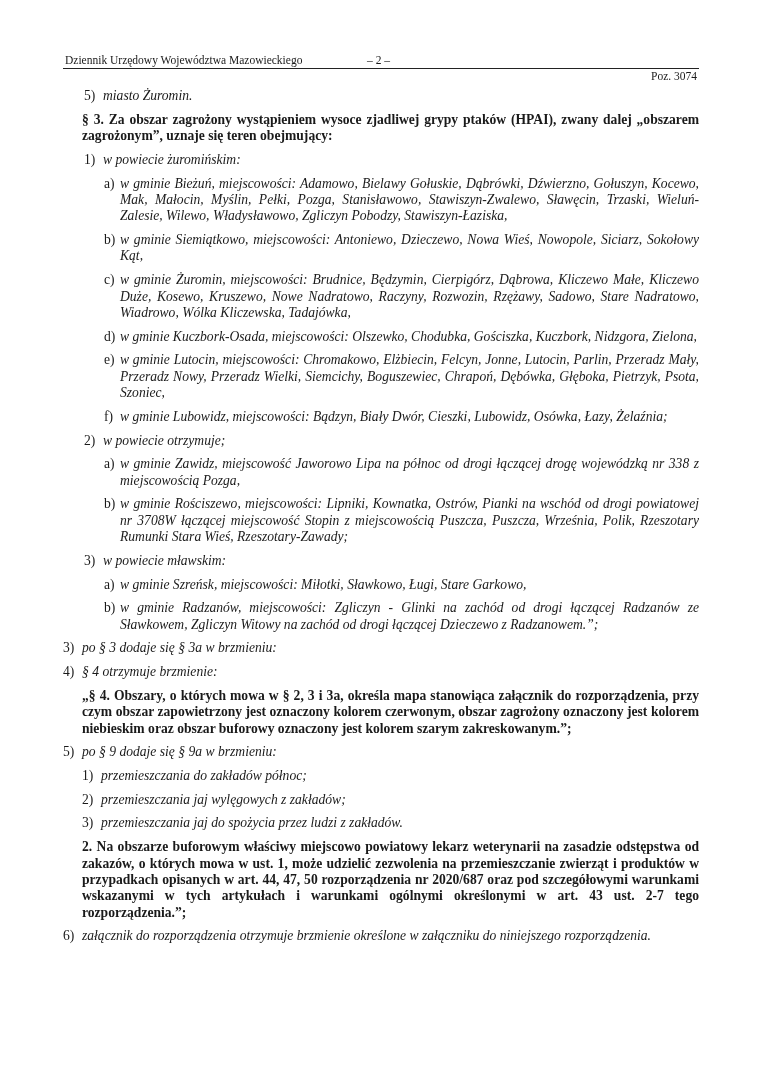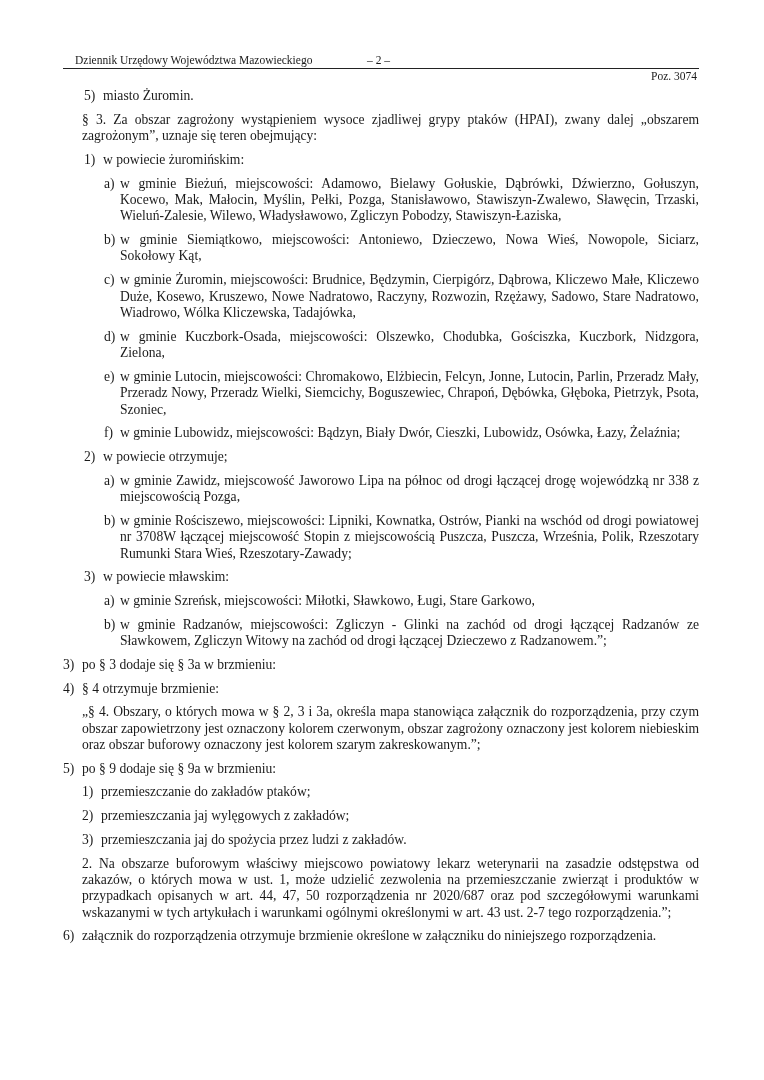--- a/index.html
+++ b/index.html
@@ -7,37 +7,37 @@
     width: 764px; height: 1080px; position: relative; overflow: hidden;
     font-family: "Liberation Serif", "DejaVu Serif", serif;
     color: #1a1a1a;
   }
   .page { position: absolute; left: 63px; top: 0; width: 636px; }
   .header {
     position: absolute; top: 51px; left: 0; width: 636px; height: 17px;
     font-size: 11.5px; line-height: 14px;
     border-bottom: 1.6px solid #222;
   }
-  .header .left { position: absolute; left: 12px; top: 2px; }
+  .header .left { position: absolute; left: 2px; top: 2px; }
   .header .center { position: absolute; left: 304px; top: 2px; }
   .header .right { position: absolute; right: 2px; top: 18px; }
 
   .body { position: absolute; top: 88px; left: 0; width: 636px; font-size: 13.6px; line-height: 16.4px; }
   .p { text-align: justify; margin: 0 0 7.3px 0; }
   .item { display: flex; margin: 0 0 7.3px 0; }
   .item .lbl { flex: 0 0 auto; }
-  .item .txt { flex: 1 1 auto; text-align: justify; }
+  .item .txt { flex: 1 1 auto; text-align: justify; font-style: italic; }
 
   .lvl0 { padding-left: 0; }
   .lvl0 .lbl { width: 19px; }
   .lvl1 { padding-left: 21px; }
   .lvl1 .lbl { width: 19px; }
   .lvl2 { padding-left: 41px; }
   .lvl2 .lbl { width: 16px; }
-  .quote { padding-left: 19px; }
+  .quote { padding-left: 19px; font-weight: bold; }
   .qitem { padding-left: 19px; }
   .qitem .lbl { width: 19px; }
 </style>
 </head>
 <body>
 
 <div class="page">
   <div class="header">
     <span class="left">Dziennik Urzędowy Województwa Mazowieckiego</span>
     <span class="center">– 2 –</span>
@@ -117,21 +117,21 @@
       <span class="txt">§ 4 otrzymuje brzmienie:</span>
     </div>
     <p class="p quote">„§ 4. Obszary, o których mowa w § 2, 3 i 3a, określa mapa stanowiąca załącznik do rozporządzenia, przy czym obszar zapowietrzony jest oznaczony kolorem czerwonym, obszar zagrożony oznaczony jest kolorem niebieskim oraz obszar buforowy oznaczony jest kolorem szarym zakreskowanym.”;</p>
 
     <div class="item lvl0">
       <span class="lbl">5)</span>
       <span class="txt">po § 9 dodaje się § 9a w brzmieniu:</span>
     </div>
     <div class="item qitem">
       <span class="lbl">1)</span>
-      <span class="txt">przemieszczanie do zakładów ptaków;</span>
+      <span class="txt">przemieszczania do zakładów północ;</span>
     </div>
     <div class="item qitem">
       <span class="lbl">2)</span>
       <span class="txt">przemieszczania jaj wylęgowych z zakładów;</span>
     </div>
     <div class="item qitem">
       <span class="lbl">3)</span>
       <span class="txt">przemieszczania jaj do spożycia przez ludzi z zakładów.</span>
     </div>
     <p class="p quote">2. Na obszarze buforowym właściwy miejscowo powiatowy lekarz weterynarii na zasadzie odstępstwa od zakazów, o których mowa w ust. 1, może udzielić zezwolenia na przemieszczanie zwierząt i produktów w przypadkach opisanych w art. 44, 47, 50 rozporządzenia nr 2020/687 oraz pod szczegółowymi warunkami wskazanymi w tych artykułach i warunkami ogólnymi określonymi w art. 43 ust. 2-7 tego rozporządzenia.”;</p>

